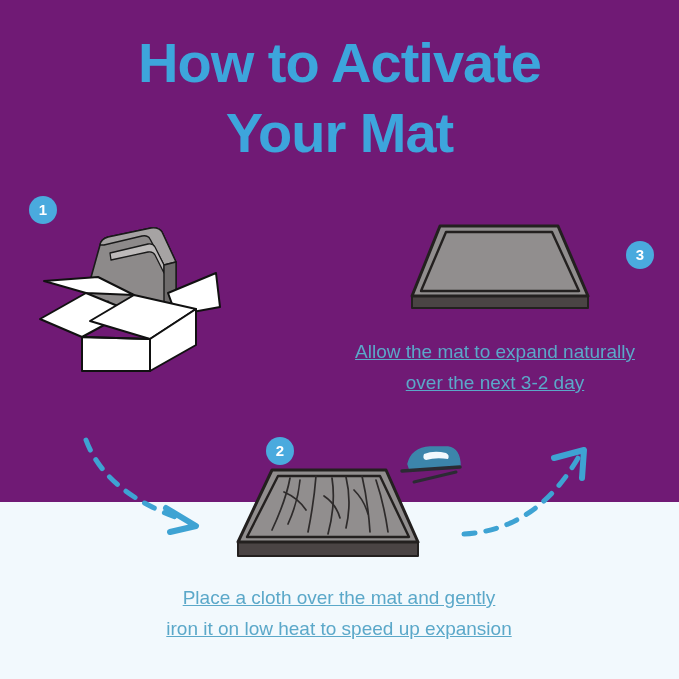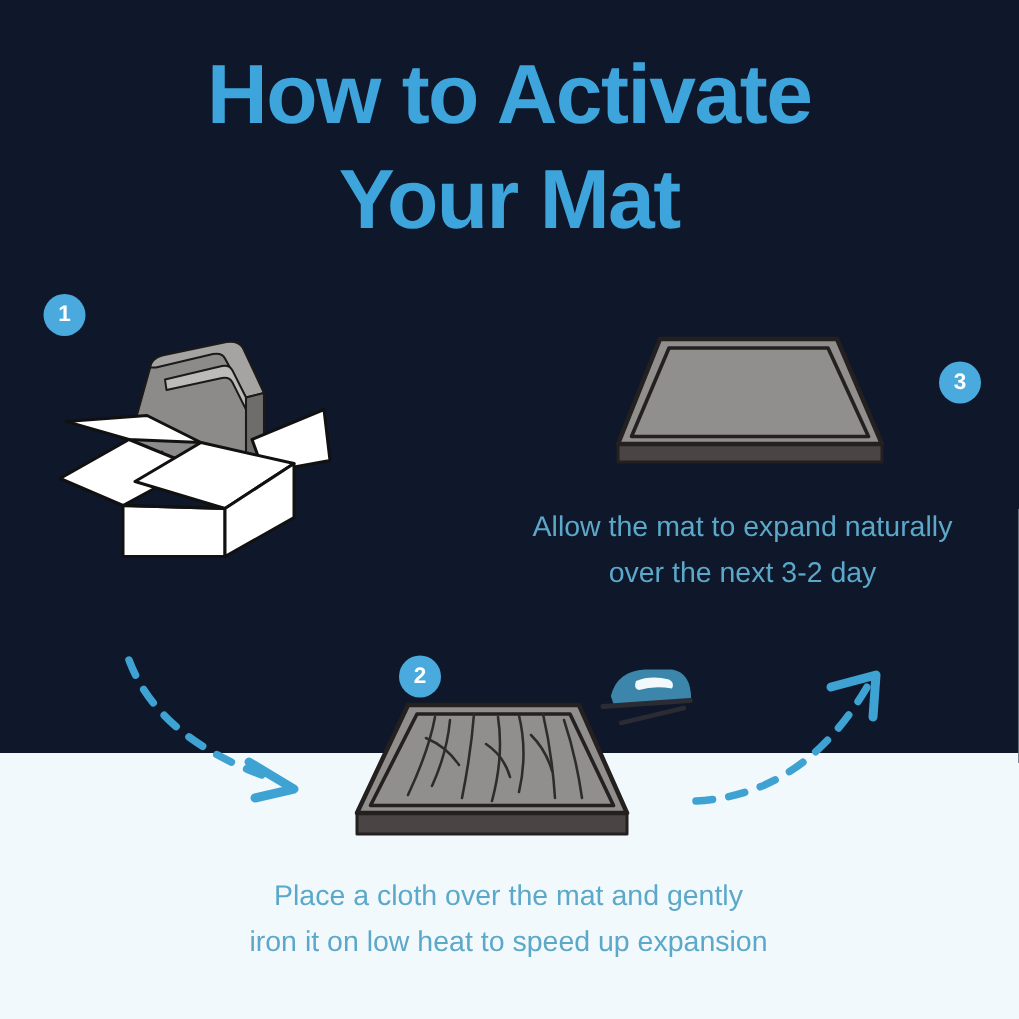--- a/index.html
+++ b/index.html
@@ -10,21 +10,21 @@
     width: 679px;
     height: 679px;
     background: #f2f9fd;
     font-family: "Liberation Sans", sans-serif;
     overflow: hidden;
   }
   #stage {
     position: relative;
     width: 679px;
     height: 502px;
-    background: #0f172a;
+    background: #701a75;
   }
 
   
   .title {
     position: absolute;
     left: 0;
     top: 28px;
     width: 679px;
     text-align: center;
     color: #3da5dc;
@@ -69,21 +69,21 @@
     left: 104px;
     top: 582px;
     width: 470px;
     text-align: center;
   }
   #caption-3 {
     left: 318px;
     top: 336px;
     width: 354px;
   }
-  .caption-line { display: block; }
+  .caption-line { display: block; text-decoration: underline; }
 
   
   .art {
     position: absolute;
   }
   #art-box      { left: 38px;  top: 215px; }
   #art-mat-flat { left: 400px; top: 220px; }
   #art-mat-wrinkled { left: 228px; top: 462px; }
   #art-iron     { left: 396px; top: 438px; }
   #arrow-1      { left: 78px;  top: 432px; }

